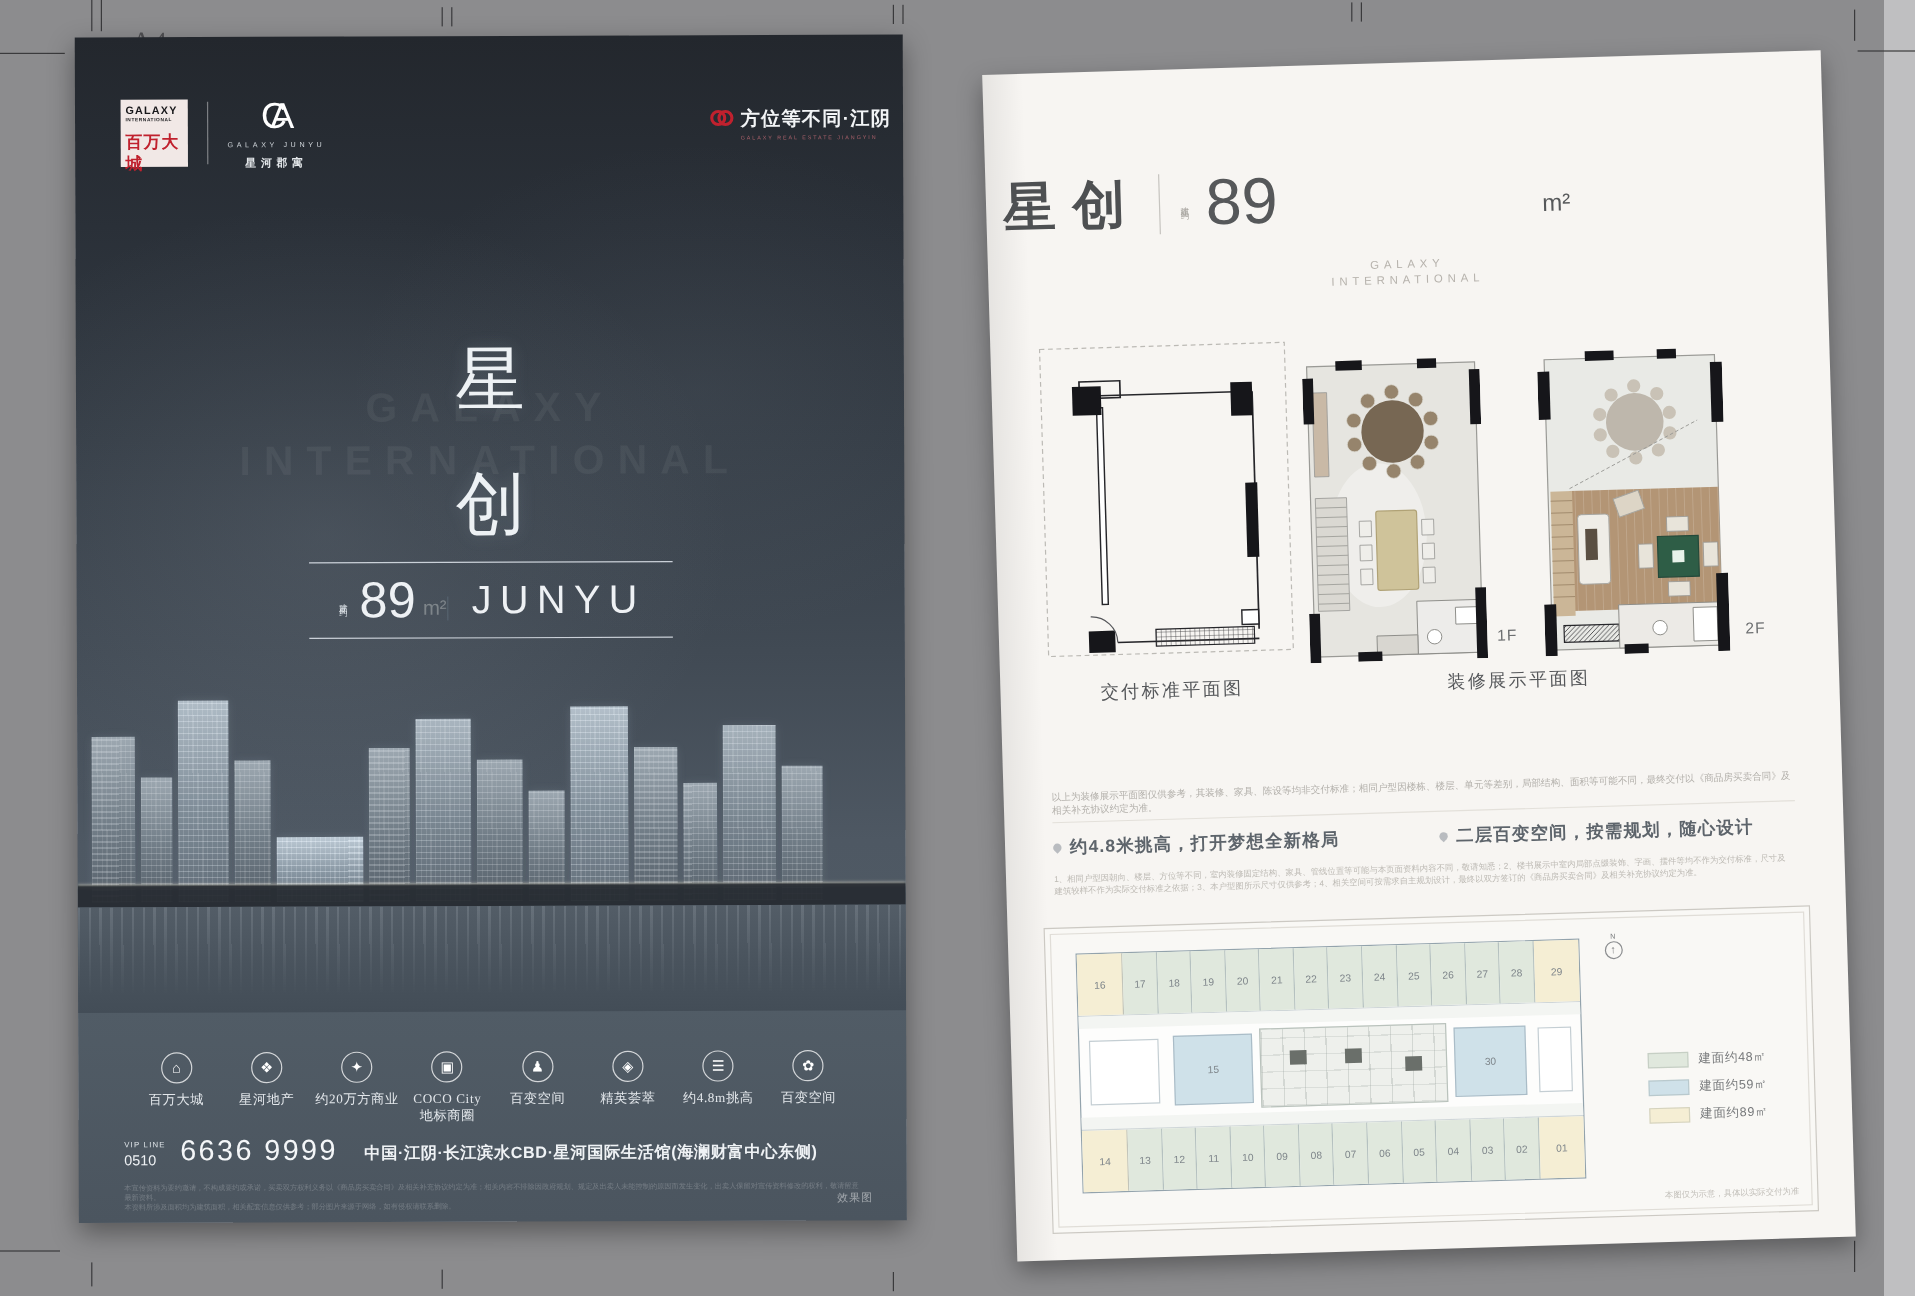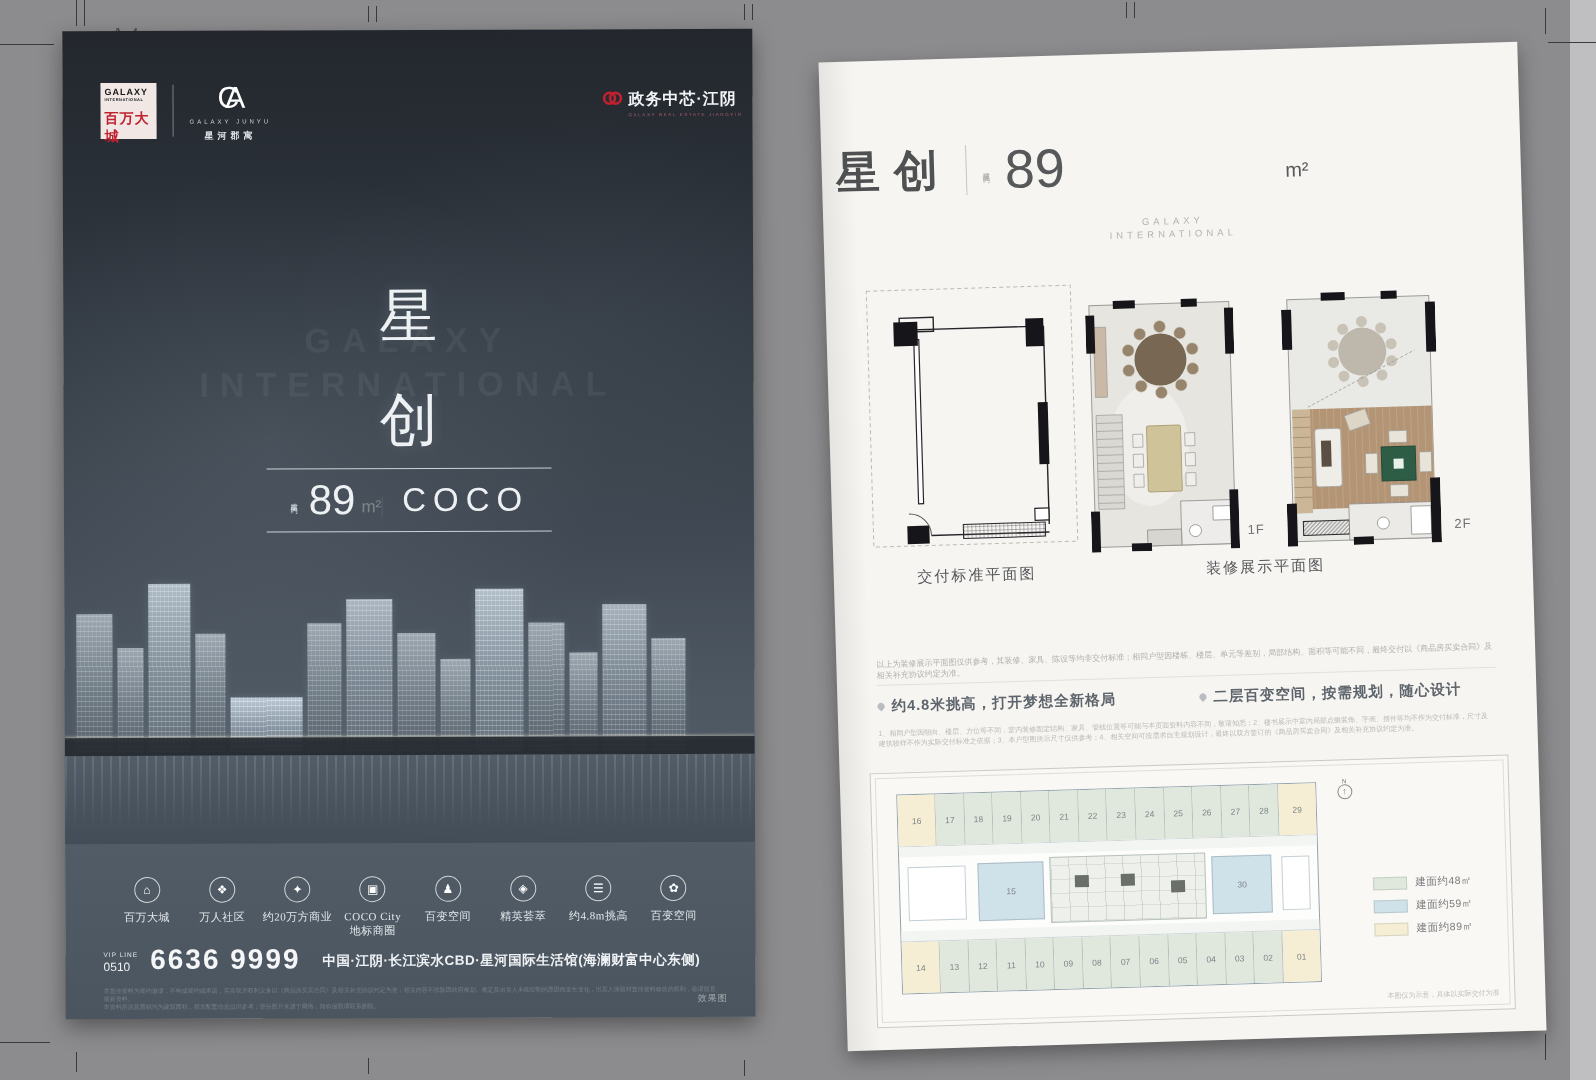--- a/index.html
+++ b/index.html
@@ -86,21 +86,21 @@
   .amenities { position:absolute; left:0; top:846px; width:100%; display:flex; justify-content:space-between; padding:0 44px; }
   .amenity { display:flex; flex-direction:column; align-items:center; width:76px; }
   .a-icon { width:26px; height:26px; border:1px solid rgba(255,255,255,.75); border-radius:50%;
     display:flex; align-items:center; justify-content:center; font-size:12px; color:#fff; }
   .a-label { margin-top:7px; font-size:11px; letter-spacing:.5px; color:#e3e7eb; text-align:center; white-space:pre-line; line-height:14px;font-family:Liberation Serif, serif; }
 
   .hotline { position:absolute; left:38px; top:912px; display:flex; align-items:flex-end; gap:12px; }
   .hotline .pre { display:flex; flex-direction:column; line-height:10px; padding-bottom:4px; }
   .hotline .pre .l1 { font-size:6.5px; letter-spacing:1px; color:#dfe4e8; }
   .hotline .pre .l2 { font-size:12px; color:#eef1f4; margin-top:2px; }
-  .hotline .num { font-size:28px; font-weight:700; letter-spacing:2px; color:#f4f6f8; line-height:33px; }
+  .hotline .num { font-size:24px; font-weight:400; letter-spacing:2px; color:#f4f6f8; line-height:33px; }
   .hotline .addr { font-size:13.5px; font-weight:600; color:#eff2f5; padding-bottom:5px; margin-left:10px; letter-spacing:.5px; }
 
   .p-disclaimer { position:absolute; left:38px; right:38px; top:956px; font-size:6px; line-height:8px; color:rgba(255,255,255,.22); }
   .render-tag { position:absolute; right:28px; bottom:12px; font-size:9px; color:rgba(255,255,255,.48); letter-spacing:1px; }
 
   
   .page-right {
     position:absolute; left:833px; top:52px; width:699px; height:989px;
     transform:rotate(-1.7deg);
     background:linear-gradient(90deg, rgba(0,0,0,.07) 0, rgba(0,0,0,0) 34px), #f7f5f2;
@@ -213,38 +213,38 @@
       <span class="cn">星河郡寓</span>
     </div>
   </div>
 
   <div class="dev-logo">
     <svg width="22" height="18" viewBox="0 0 22 18">
       <circle cx="8" cy="9" r="5.4" fill="none" stroke="#c0212e" stroke-width="2.6"></circle>
       <circle cx="14" cy="9" r="5.4" fill="none" stroke="#c0212e" stroke-width="2.6"></circle>
     </svg>
     <div class="txt">
-      <div class="cn">政务中芯·江阴</div>
+      <div class="cn">方位等不同·江阴</div>
       <div class="en">GALAXY REAL ESTATE JIANGYIN</div>
     </div>
   </div>
 
   <div class="p-watermark">GALAXY
 INTERNATIONAL</div>
 
   <div class="p-title">
     <span>星</span>
     <span>创</span>
   </div>
 
   <div class="p-badge">
     <span class="vpre">建面约</span>
     <span class="num">89</span>
     <span class="unit">m²</span>
-    <span class="loft">COCO</span>
+    <span class="loft">JUNYU</span>
   </div>
 
   <div class="city">
     <div class="bldgs">
       <i></i>
         <i></i>
         <i></i>
         <i></i>
         <i></i>
         <i></i>
@@ -262,21 +262,21 @@
     <div class="water"></div>
   </div>
 
   <div class="amenities" id="amenities">
       <div class="amenity">
         <span class="a-icon">⌂</span>
         <span class="a-label">百万大城</span>
       </div>
       <div class="amenity">
         <span class="a-icon">❖</span>
-        <span class="a-label">万人社区</span>
+        <span class="a-label">星河地产</span>
       </div>
       <div class="amenity">
         <span class="a-icon">✦</span>
         <span class="a-label">约20万方商业</span>
       </div>
       <div class="amenity">
         <span class="a-icon">▣</span>
         <span class="a-label">COCO City
 地标商圈</span>
       </div>

